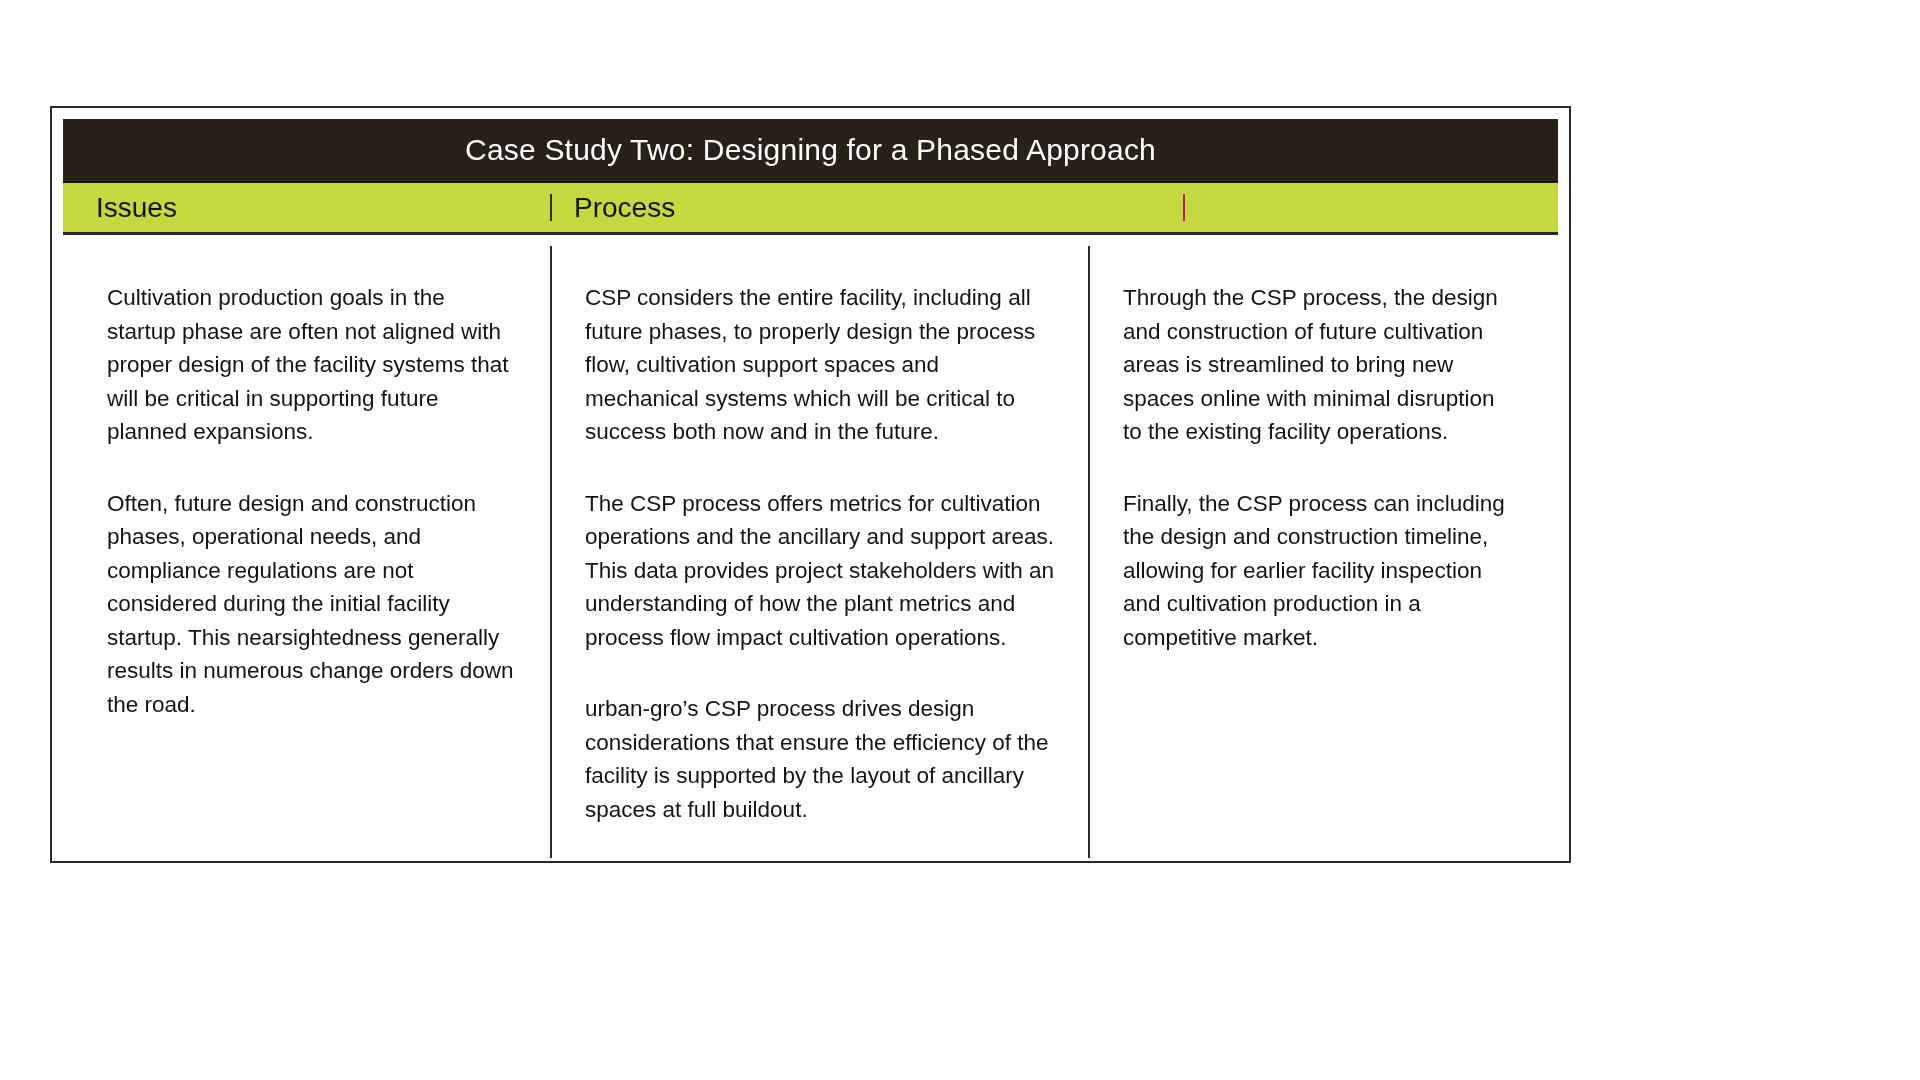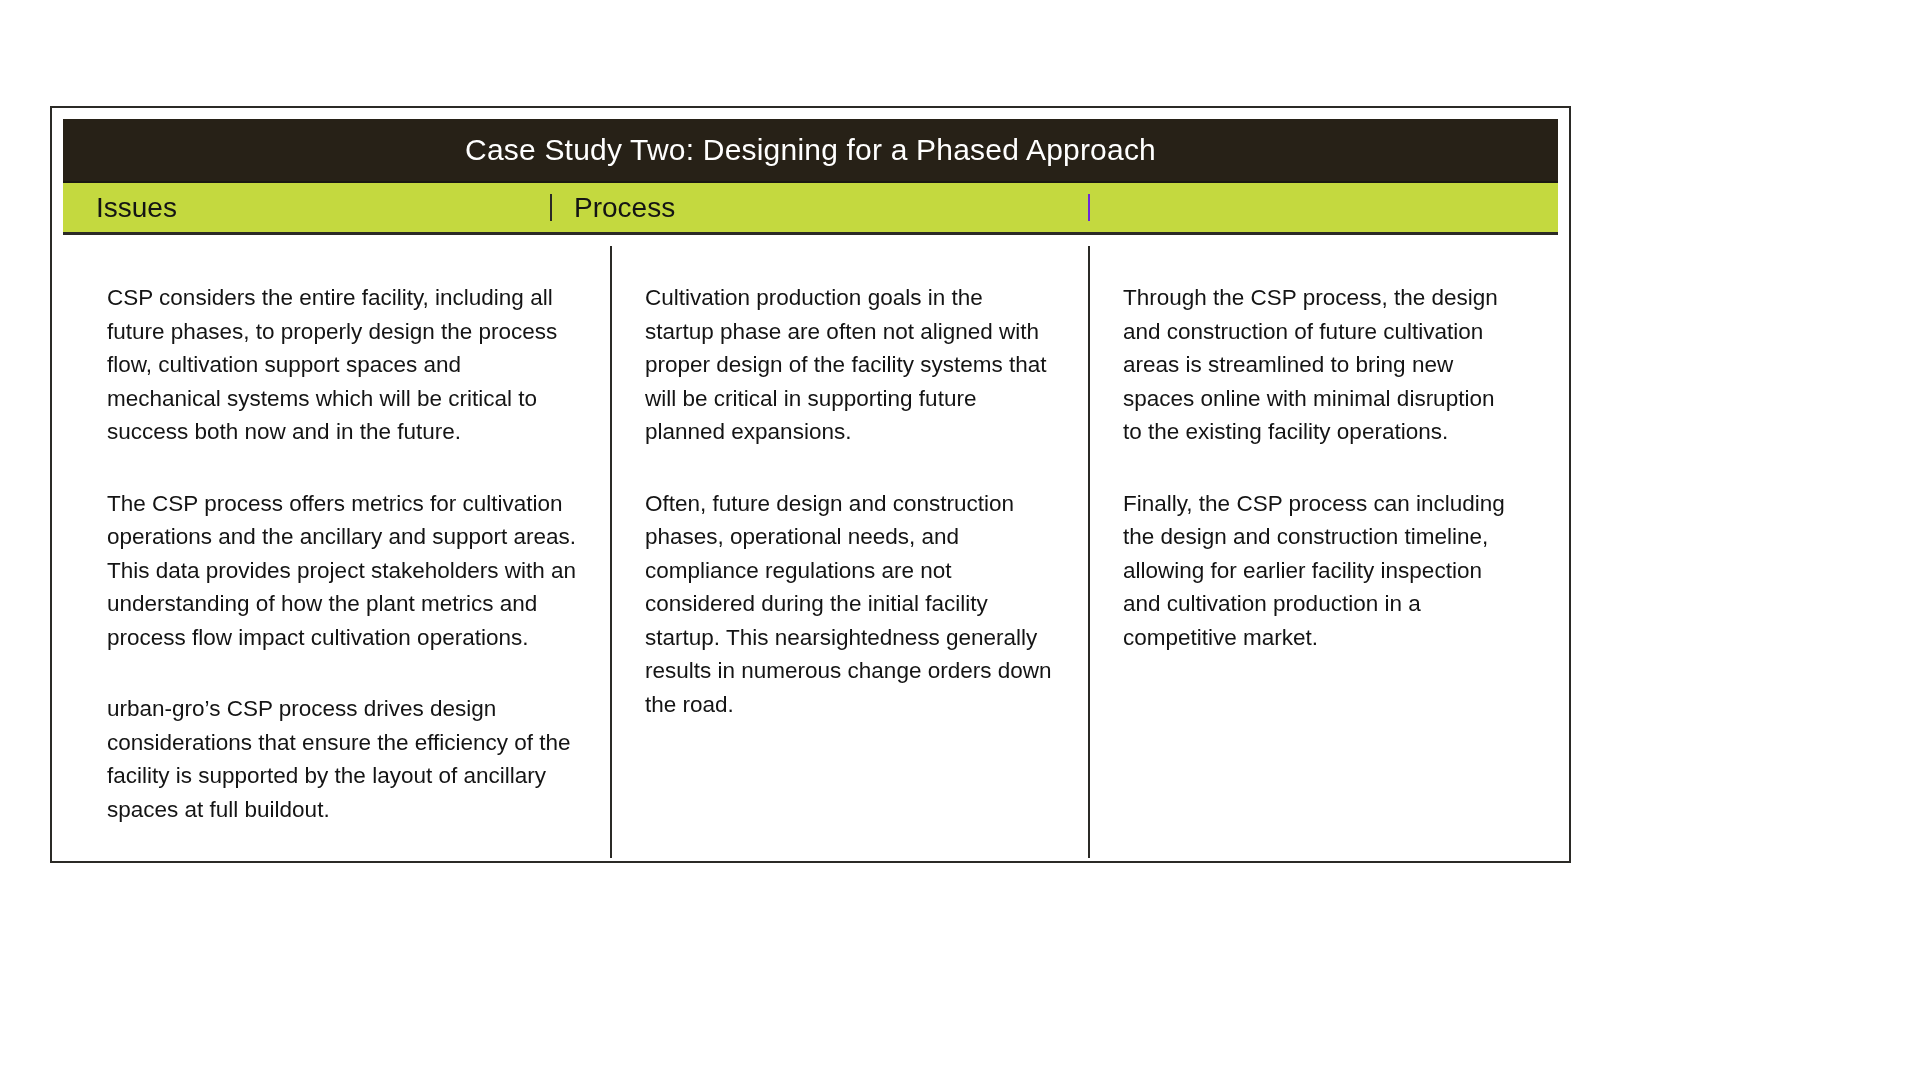--- a/index.html
+++ b/index.html
@@ -45,21 +45,21 @@
   .col-head {
     display: flex;
     align-items: center;
     justify-content: flex-start;
     color: #141414;
     font-size: 28px;
     font-weight: 400;
     line-height: 1;
   }
   .col-head.c1 { width: 478px; border-right: 2px solid #2b2a26; }
-  .col-head.c2 { width: 538px; border-right: 2px solid #6d28d9; }
+  .col-head.c2 { width: 633px; border-right: 2px solid #be185d; }
   .col-head.c3 { flex: 1; }
 
   .body-row {
     display: flex;
     height: calc(757px - 64px - 55px - 4px);
   }
   .body-cell {
     padding: 24px 22px 18px 22px;
   }
   .body-cell.c1 { width: 478px; border-right: 2px solid #2b2a26; }
@@ -88,29 +88,29 @@
       <div class="col-head c1">
         <span>Issues</span>
       </div>
       <div class="col-head c2">
         <span>Process</span>
       </div>
     </div>
 
     <div class="body-row">
 
+      <div class="body-cell c1">
+        <p>Cultivation production goals in the startup phase are often not aligned with proper design of the facility systems that will be critical in supporting future planned expansions.</p>
+        <p>Often, future design and construction phases, operational needs, and compliance regulations are not considered during the initial facility startup. This nearsightedness generally results in numerous change orders down the road.</p>
+      </div>
+
       <div class="body-cell c2">
         <p>CSP considers the entire facility, including all future phases, to properly design the process flow, cultivation support spaces and mechanical systems which will be critical to success both now and in the future.</p>
         <p>The CSP process offers metrics for cultivation operations and the ancillary and support areas. This data provides project stakeholders with an understanding of how the plant metrics and process flow impact cultivation operations.</p>
         <p>urban-gro’s CSP process drives design considerations that ensure the efficiency of the facility is supported by the layout of ancillary spaces at full buildout.</p>
-      </div>
-
-      <div class="body-cell c1">
-        <p>Cultivation production goals in the startup phase are often not aligned with proper design of the facility systems that will be critical in supporting future planned expansions.</p>
-        <p>Often, future design and construction phases, operational needs, and compliance regulations are not considered during the initial facility startup. This nearsightedness generally results in numerous change orders down the road.</p>
       </div>
 
       <div class="body-cell c3">
         <p>Through the CSP process, the design and construction of future cultivation areas is streamlined to bring new spaces online with minimal disruption to the existing facility operations.</p>
         <p>Finally, the CSP process can including the design and construction timeline, allowing for earlier facility inspection and cultivation production in a competitive market.</p>
       </div>
 
     </div>
   </div>
 </div>

